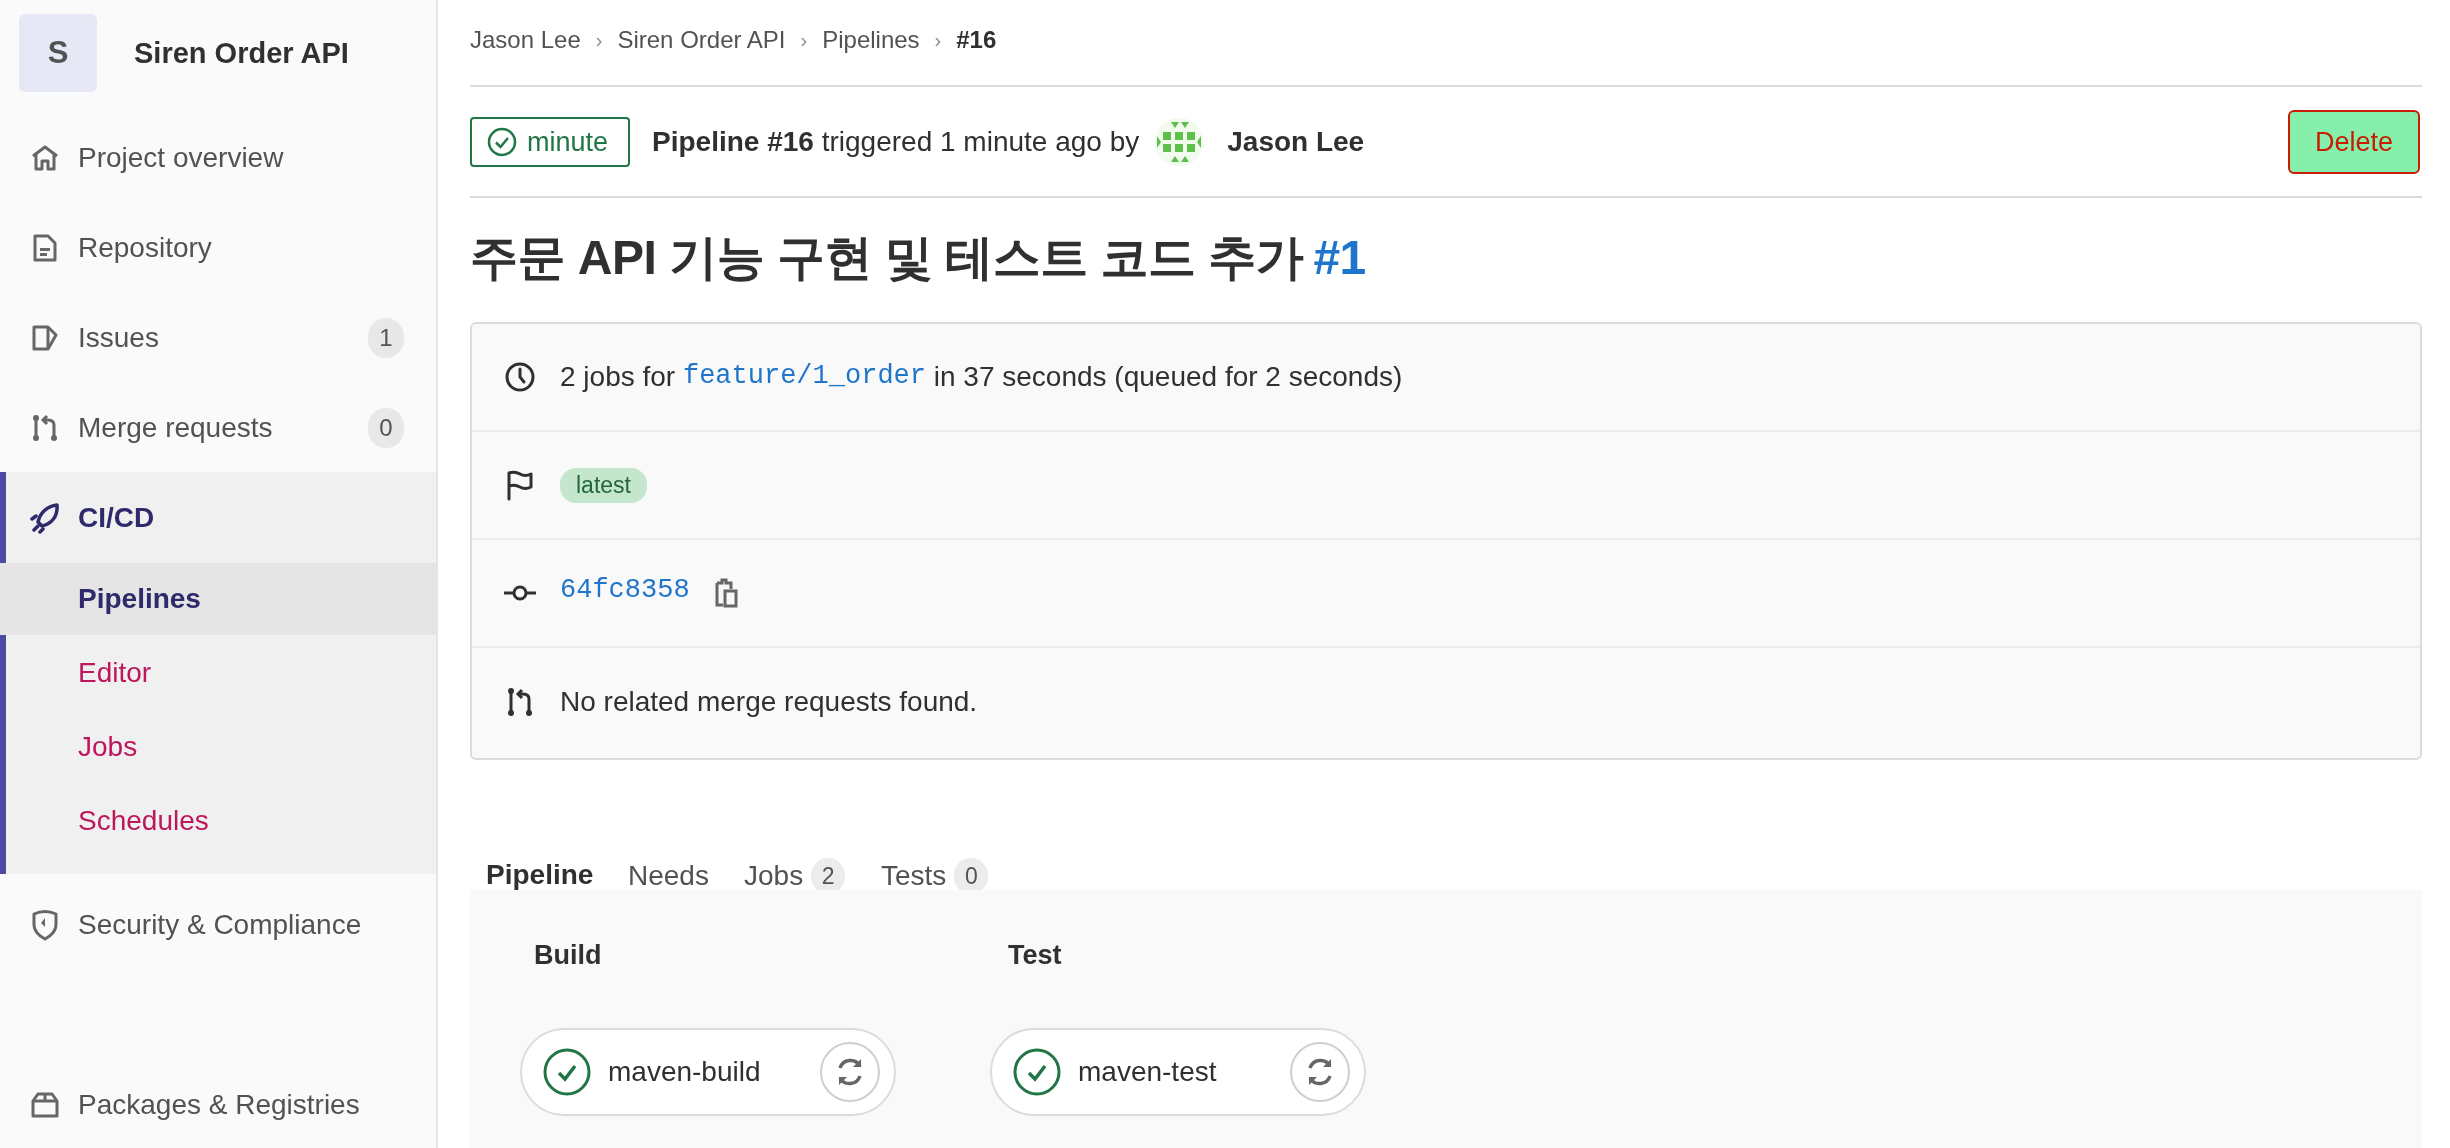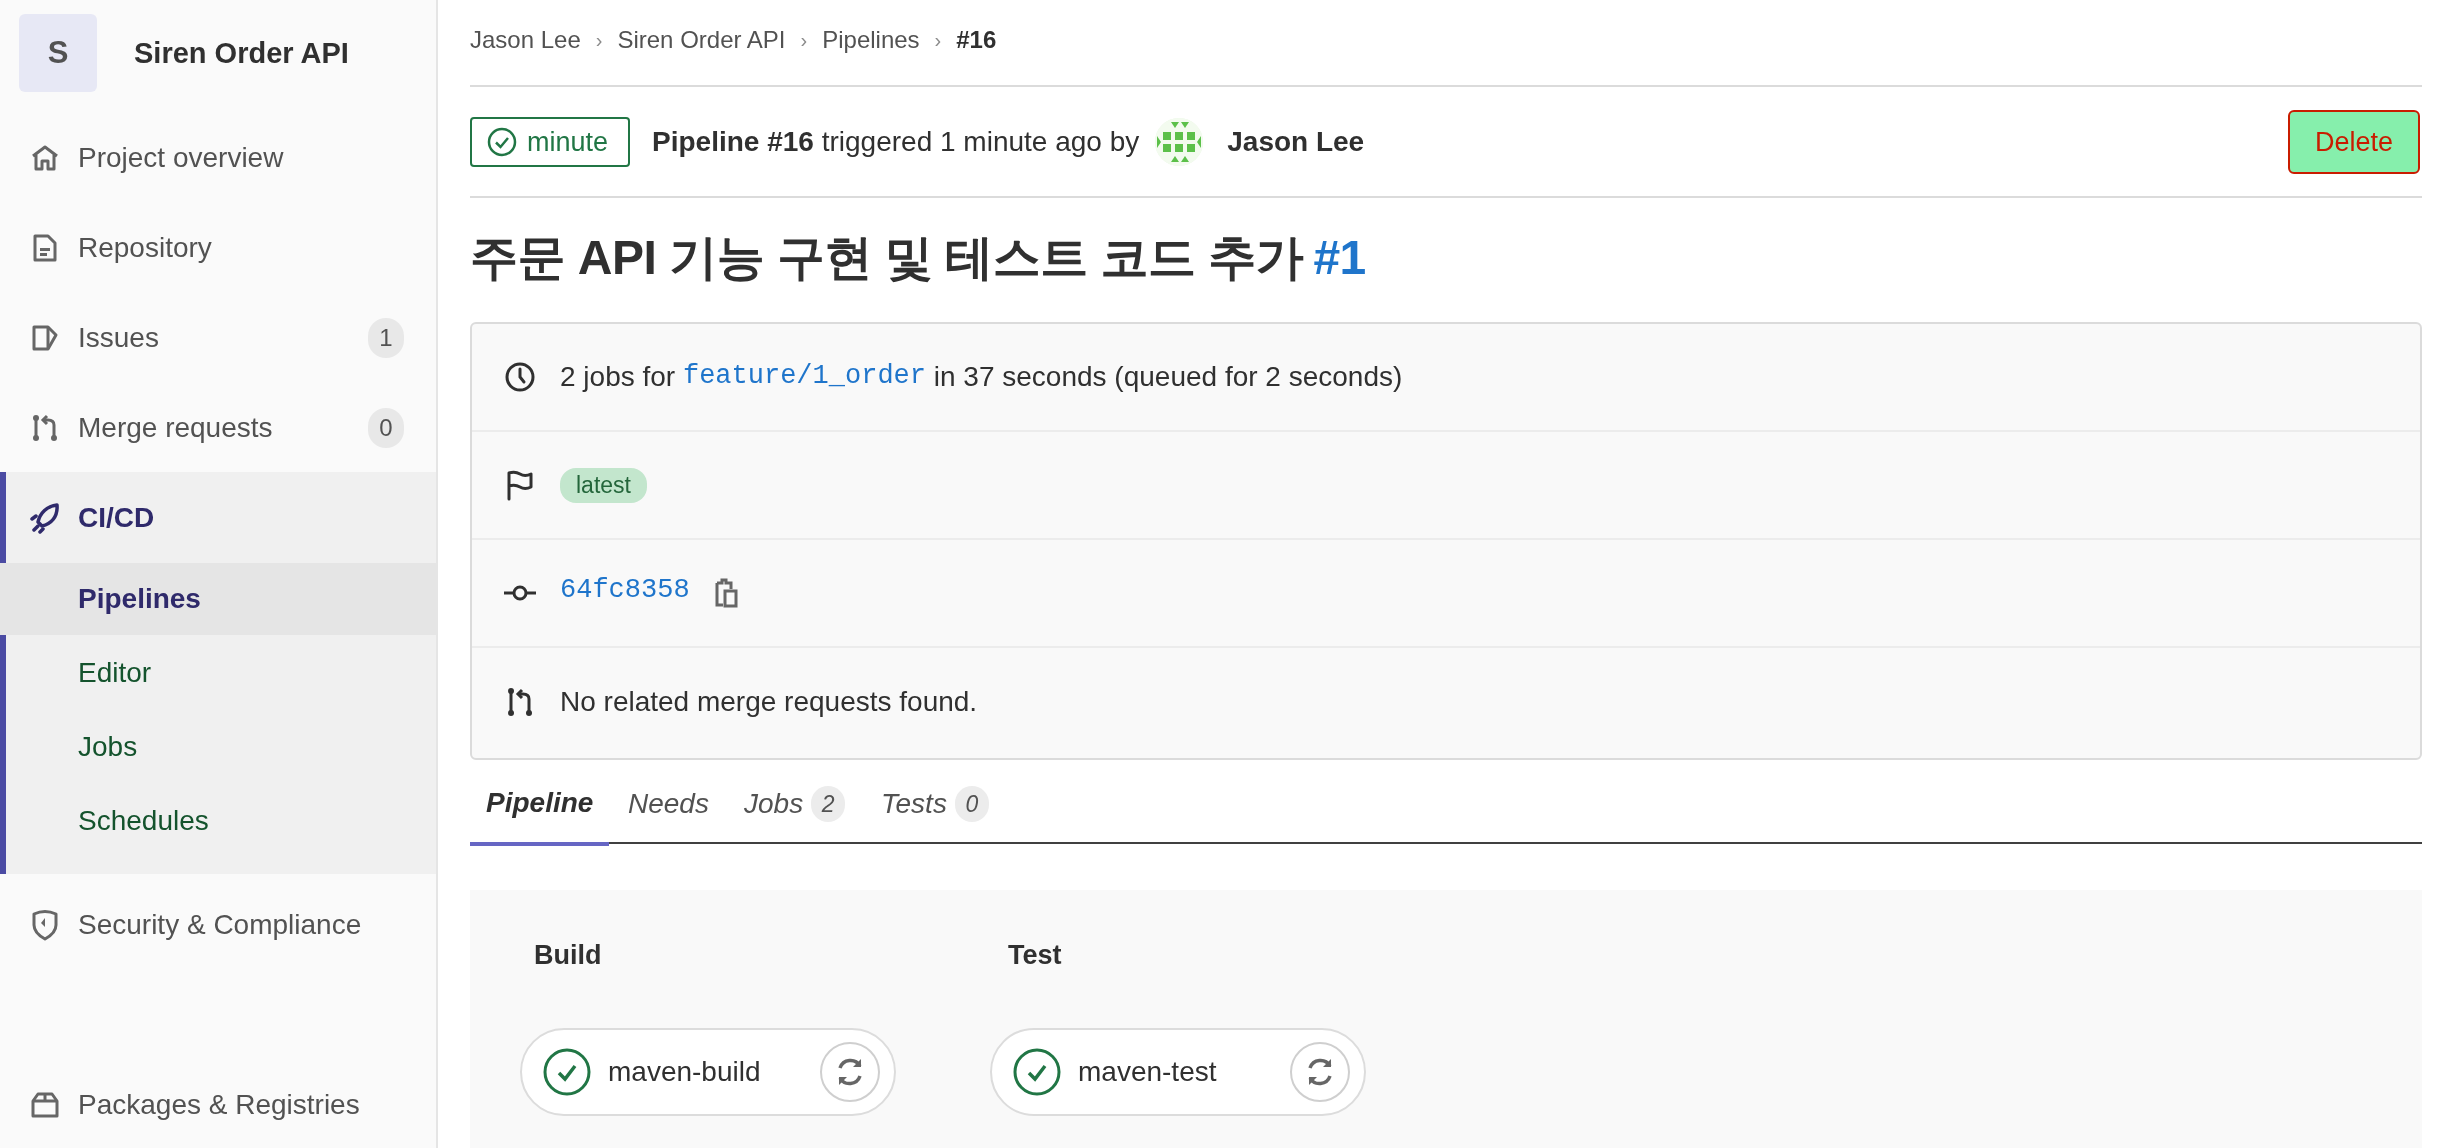--- a/index.html
+++ b/index.html
@@ -10,21 +10,21 @@
   .sidebar { position: absolute; left: 0; top: 0; width: 438px; height: 1148px; background: #fafafa; border-right: 2px solid #e5e5e5; }
   .proj { position: absolute; left: 19px; top: 13px; height: 80px; display: flex; align-items: center; }
   .proj-avatar { width: 78px; height: 78px; border-radius: 6px; background: #e7e8f5; display: flex; align-items: center; justify-content: center; font-size: 31px; font-weight: bold; color: #525252; }
   .proj-name { margin-left: 37px; font-size: 29px; font-weight: bold; color: #303030; }
   .nav-item { position: absolute; left: 0; width: 436px; height: 90px; display: flex; align-items: center; font-size: 28px; color: #525252; }
   .nav-item .ico { position: absolute; left: 28px; width: 34px; height: 34px; display: flex; align-items: center; justify-content: center; }
   .nav-item .lbl { position: absolute; left: 78px; }
   .nav-item .badge { position: absolute; right: 32px; min-width: 36px; height: 40px; padding: 0 10px; border-radius: 20px; background: #e8e8e8; color: #525252; font-size: 24px; display: flex; align-items: center; justify-content: center; }
   .nav-active-group { position: absolute; left: 0; top: 472px; width: 436px; height: 402px; background: #f0f0f0; border-left: 6px solid #4b4ba3; }
   .nav-item.cicd { color: #2f2a6b; font-weight: bold; }
-  .sub-item { position: absolute; left: 0; width: 436px; height: 72px; display: flex; align-items: center; font-size: 28px; color: #14532d; }
+  .sub-item { position: absolute; left: 0; width: 436px; height: 72px; display: flex; align-items: center; font-size: 28px; color: #be185d; }
   .sub-item .lbl { position: absolute; left: 78px; }
   .sub-item.active { background: #e5e5e5; color: #2f2a6b; font-weight: bold; }
 
   
   .main { position: absolute; left: 470px; top: 0; width: 1952px; }
   .breadcrumb { position: absolute; left: 0; top: 22px; height: 36px; display: flex; align-items: center; font-size: 24px; color: #525252; }
   .breadcrumb .sep { margin: 0 15px; color: #8a8a8a; font-size: 20px; }
   .breadcrumb .cur { font-weight: bold; color: #303030; }
   .hr { position: absolute; left: 0; width: 1952px; height: 2px; background: #dbdbdb; }
 
@@ -42,21 +42,21 @@
 
   .info-box { position: absolute; left: 0; top: 322px; width: 1952px; height: 438px; background: #f9f9f9; border: 2px solid #dbdbdb; border-radius: 6px; }
   .info-row { position: absolute; left: 0; width: 100%; height: 108px; display: flex; align-items: center; border-bottom: 2px solid #ececec; font-size: 28px; color: #303030; }
   .info-row:last-child { border-bottom: none; }
   .info-row .ico { position: absolute; left: 30px; width: 36px; height: 36px; display: flex; align-items: center; justify-content: center; }
   .info-row .content { position: absolute; left: 88px; display: flex; align-items: flex-start; }
   .mono { font-family: "Liberation Mono", monospace; color: #1f75cb; font-size: 27px; }
   .latest-badge { background: #c3e6cd; color: #24663b; border-radius: 16px; padding: 4px 16px; font-size: 23px; }
   .copy-btn { margin-left: 20px; width: 32px; height: 36px; display: flex; align-items: center; justify-content: center; cursor: pointer; }
 
-  .tabs { position: absolute; left: 0; top: 764px; width: 1952px; height: 80px; border-bottom: 2px solid #404040; font-style: italic; }
+  .tabs { position: absolute; left: 0; top: 836px; width: 1952px; height: 80px; border-bottom: 2px solid #404040; }
   .tab { position: absolute; top: 0; height: 80px; display: flex; align-items: center; font-size: 28px; color: #525252; cursor: pointer; }
   .tab.active { color: #303030; font-weight: bold; border-bottom: 4px solid #6666c4; height: 82px; }
   .tab .count { margin-left: 8px; background: #ececec; border-radius: 18px; min-width: 34px; height: 36px; display: inline-flex; align-items: center; justify-content: center; font-size: 23px; color: #525252; font-weight: normal; }
 
   .graph { position: absolute; left: 0; top: 890px; width: 1952px; height: 258px; background: #f9f9f9; }
   .stage-title { position: absolute; top: 50px; font-size: 27px; font-weight: bold; color: #303030; }
   .job-pill { position: absolute; top: 138px; width: 376px; height: 88px; border: 2px solid #dcdcdc; border-radius: 44px; background: #fff; display: flex; align-items: center; }
   .job-pill .ok { position: absolute; left: 20px; }
   .job-pill .name { position: absolute; left: 86px; font-size: 28px; color: #303030; }
   .job-pill .retry { position: absolute; right: 14px; width: 60px; height: 60px; border-radius: 50%; border: 2px solid #cfcfcf; background: #fff; display: flex; align-items: center; justify-content: center; cursor: pointer; }

